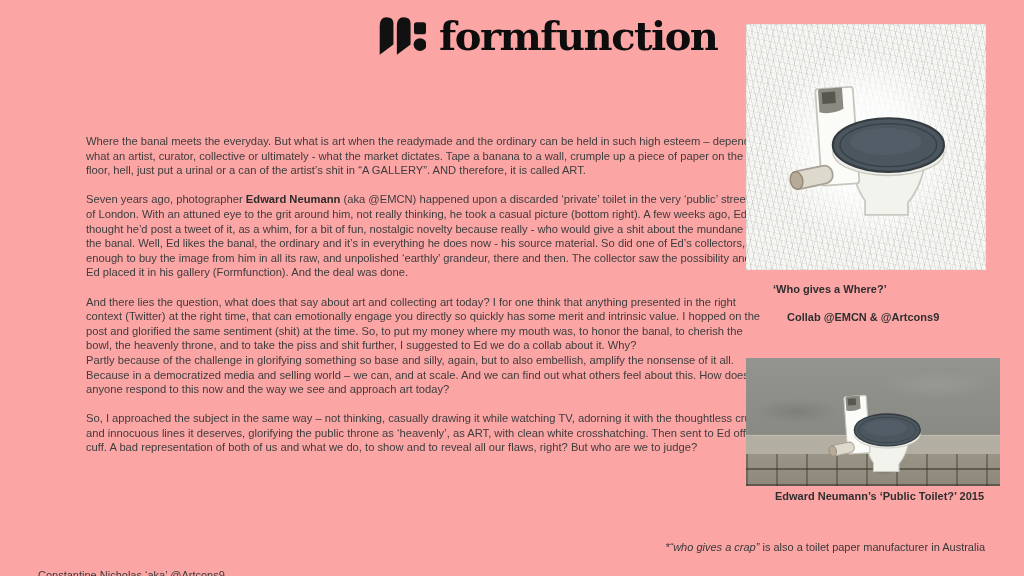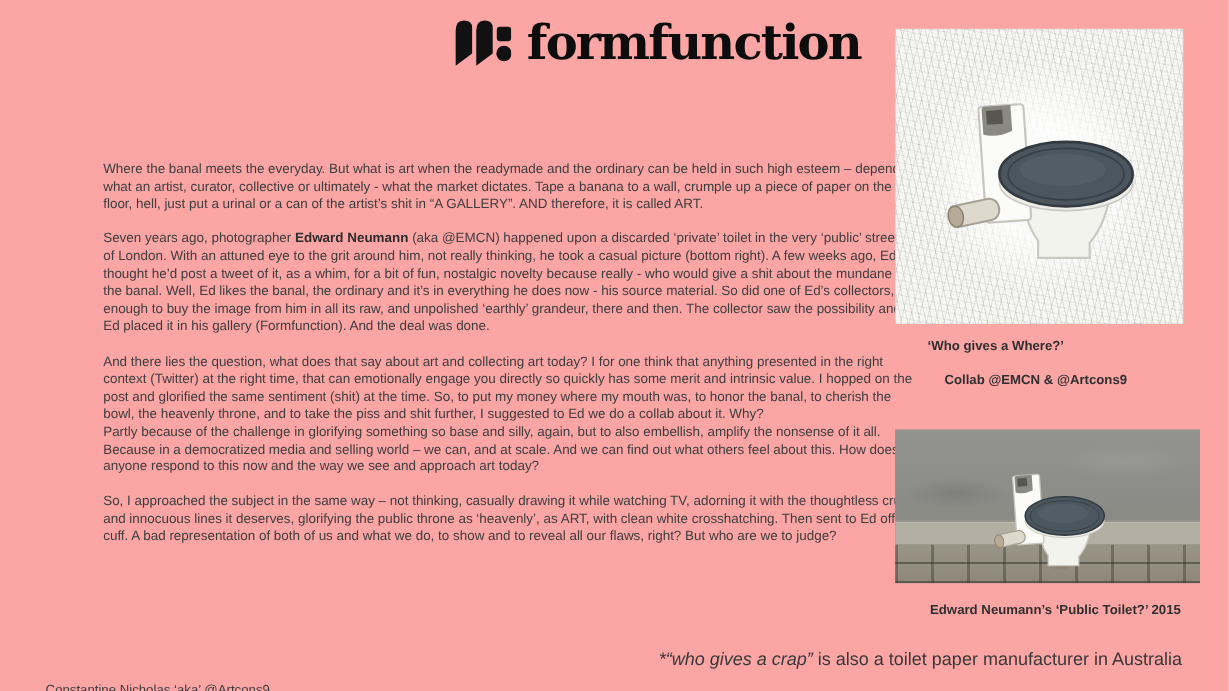--- a/index.html
+++ b/index.html
@@ -58,22 +58,22 @@
     background:
       repeating-linear-gradient(0deg,  rgba(55,50,42,.55) 0 2px, transparent 2px 16px),
       repeating-linear-gradient(90deg, rgba(55,50,42,.40) 0 2px, transparent 2px 30px),
       linear-gradient(180deg,#9a9486,#8e887a);
   }
   .stain {
     position:absolute; left:118px; top:88px; width:40px; height:34px;
     background:radial-gradient(closest-side, rgba(40,36,30,.45), rgba(40,36,30,0) 75%);
   }
   .art-bottom svg { position:absolute; left:72px; top:22px; }
-  .cap2 { position:absolute; left:775px; top:503px; font-size:11px; font-weight:bold; color:#2f2f2f; }
-  .footnote { position:absolute; right:39px; top:541px; font-size:15px; color:#383838; }
+  .cap2 { position:absolute; left:775px; top:490px; font-size:11px; font-weight:bold; color:#2f2f2f; }
+  .footnote { position:absolute; right:39px; top:541px; font-size:11px; color:#383838; }
   .footnote em { font-style:italic; }
   .defs { position:absolute; width:0; height:0; overflow:hidden; }
 </style>
 </head>
 <body>
 
 <svg class="defs" aria-hidden="true">
   <defs>
     <g id="toilet-shape">
 

